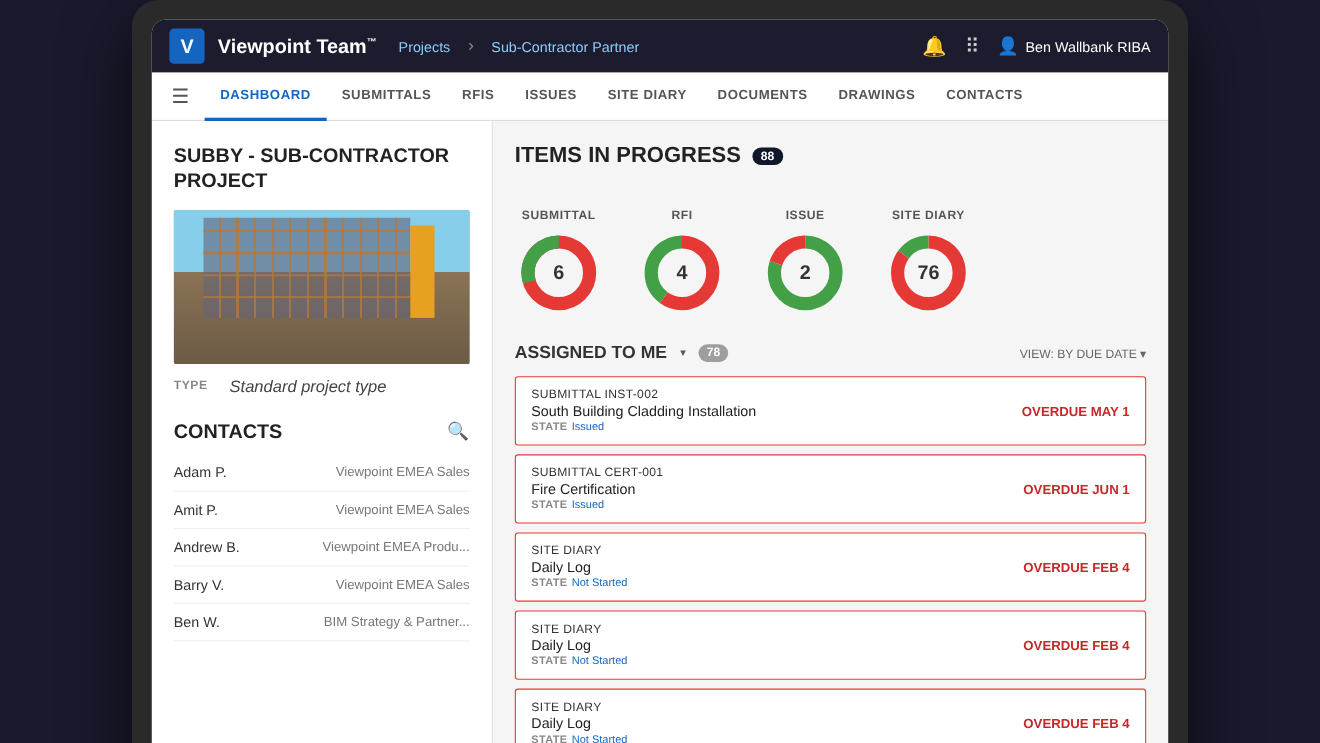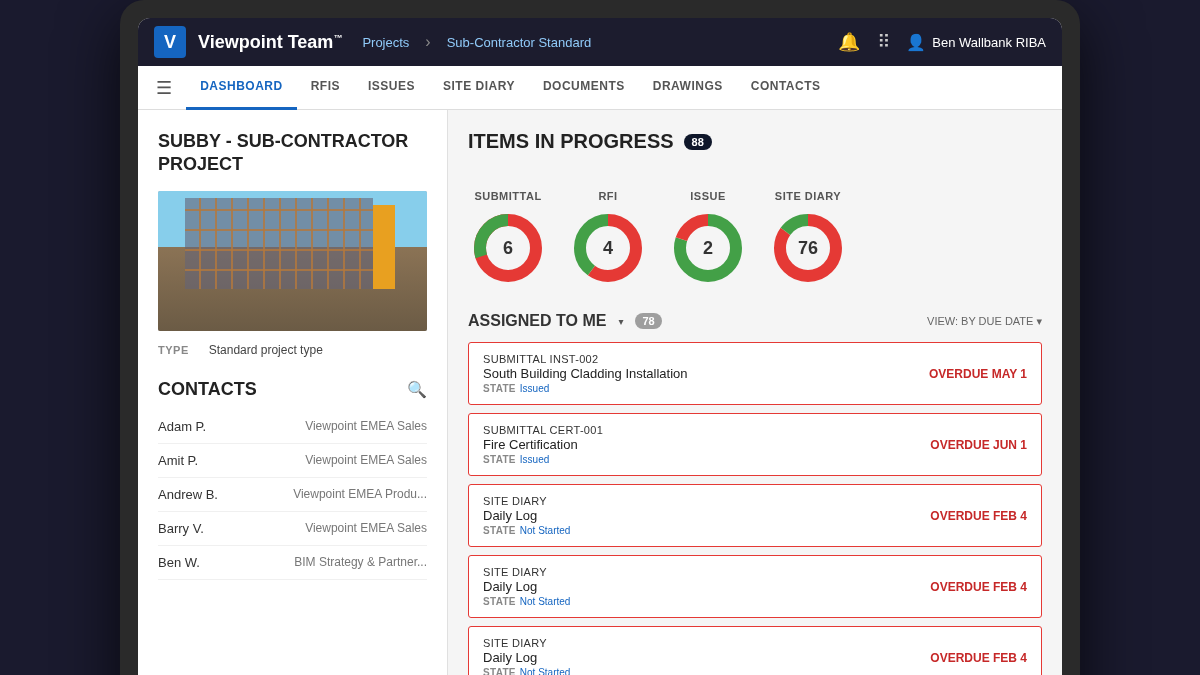--- a/index.html
+++ b/index.html
@@ -194,21 +194,22 @@
       margin-top: 4px;
     }
     .project-type-label {
       color: #888;
       font-weight: 600;
       letter-spacing: 0.5px;
       font-size: 11px;
     }
     .project-type-value {
       color: #444;
-      font-size: 12px;
+      font-size: 15px;
+      font-style: italic;
     }
     
     .contacts-section {
       margin-top: 22px;
     }
     .contacts-header {
       display: flex;
       align-items: center;
       justify-content: space-between;
       margin-bottom: 10px;
@@ -267,21 +268,21 @@
     .badge {
       background: #0f172a;
       color: white;
       border-radius: 10px;
       padding: 2px 8px;
       font-size: 11px;
       font-weight: 700;
     }
     .charts-row {
       display: flex;
-      gap: 20px;
+      gap: 32px;
       margin-bottom: 24px;
       align-items: center;
       margin-top: 37px;
     }
     .chart-item {
       display: flex;
       flex-direction: column;
       align-items: center;
       gap: 6px;
     }
@@ -394,35 +395,36 @@
 <div class="device-frame">
   <div class="screen">
 
     <nav class="top-nav">
       <div class="logo-box">V</div>
       <span class="app-title">
         <span>Viewpoint Team</span><sup>™</sup>
       </span>
       <span class="nav-projects">Projects</span>
       <span class="nav-separator">›</span>
-      <span class="nav-project-name">Sub-Contractor Standard</span>
+      <span class="nav-project-name">Sub-Contractor Partner</span>
       <div class="top-nav-spacer"></div>
       <div class="top-nav-icons">
         <span class="top-nav-icon">🔔</span>
         <span class="top-nav-icon">⠿</span>
         <div class="user-info">
           <span class="user-avatar-icon">👤</span>
           <span>Ben Wallbank RIBA</span>
         </div>
       </div>
     </nav>
 
     <div class="tab-nav">
       <button class="hamburger-btn">☰</button>
       <div class="tab-item active">DASHBOARD</div>
+      <div class="tab-item">SUBMITTALS</div>
       <div class="tab-item">RFIS</div>
       <div class="tab-item">ISSUES</div>
       <div class="tab-item">SITE DIARY</div>
       <div class="tab-item">DOCUMENTS</div>
       <div class="tab-item">DRAWINGS</div>
       <div class="tab-item">CONTACTS</div>
     </div>
 
     <div class="main-content">
 

